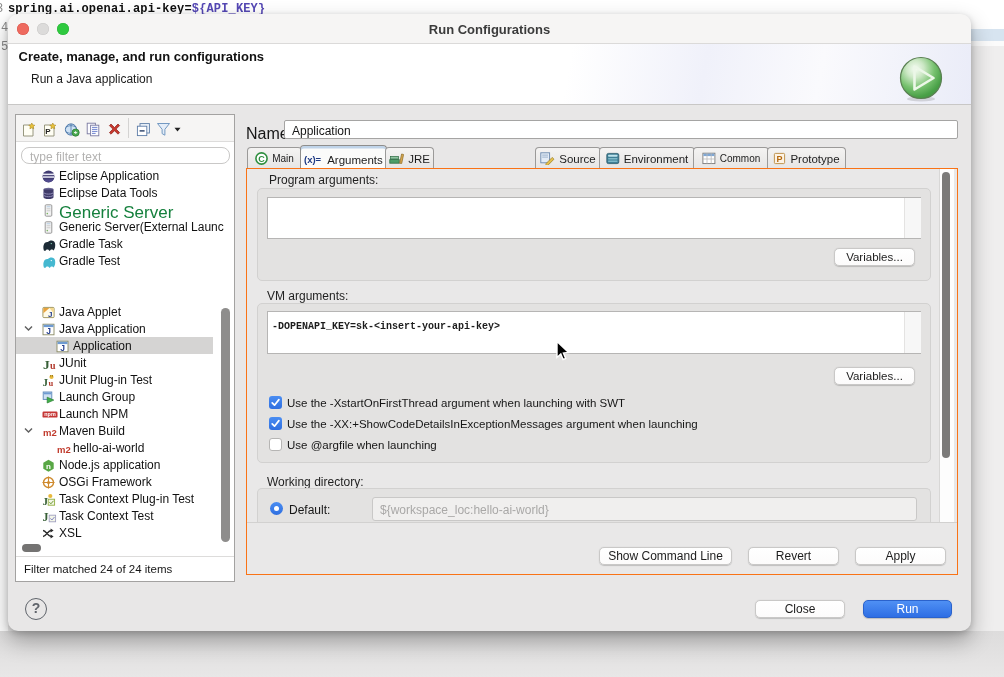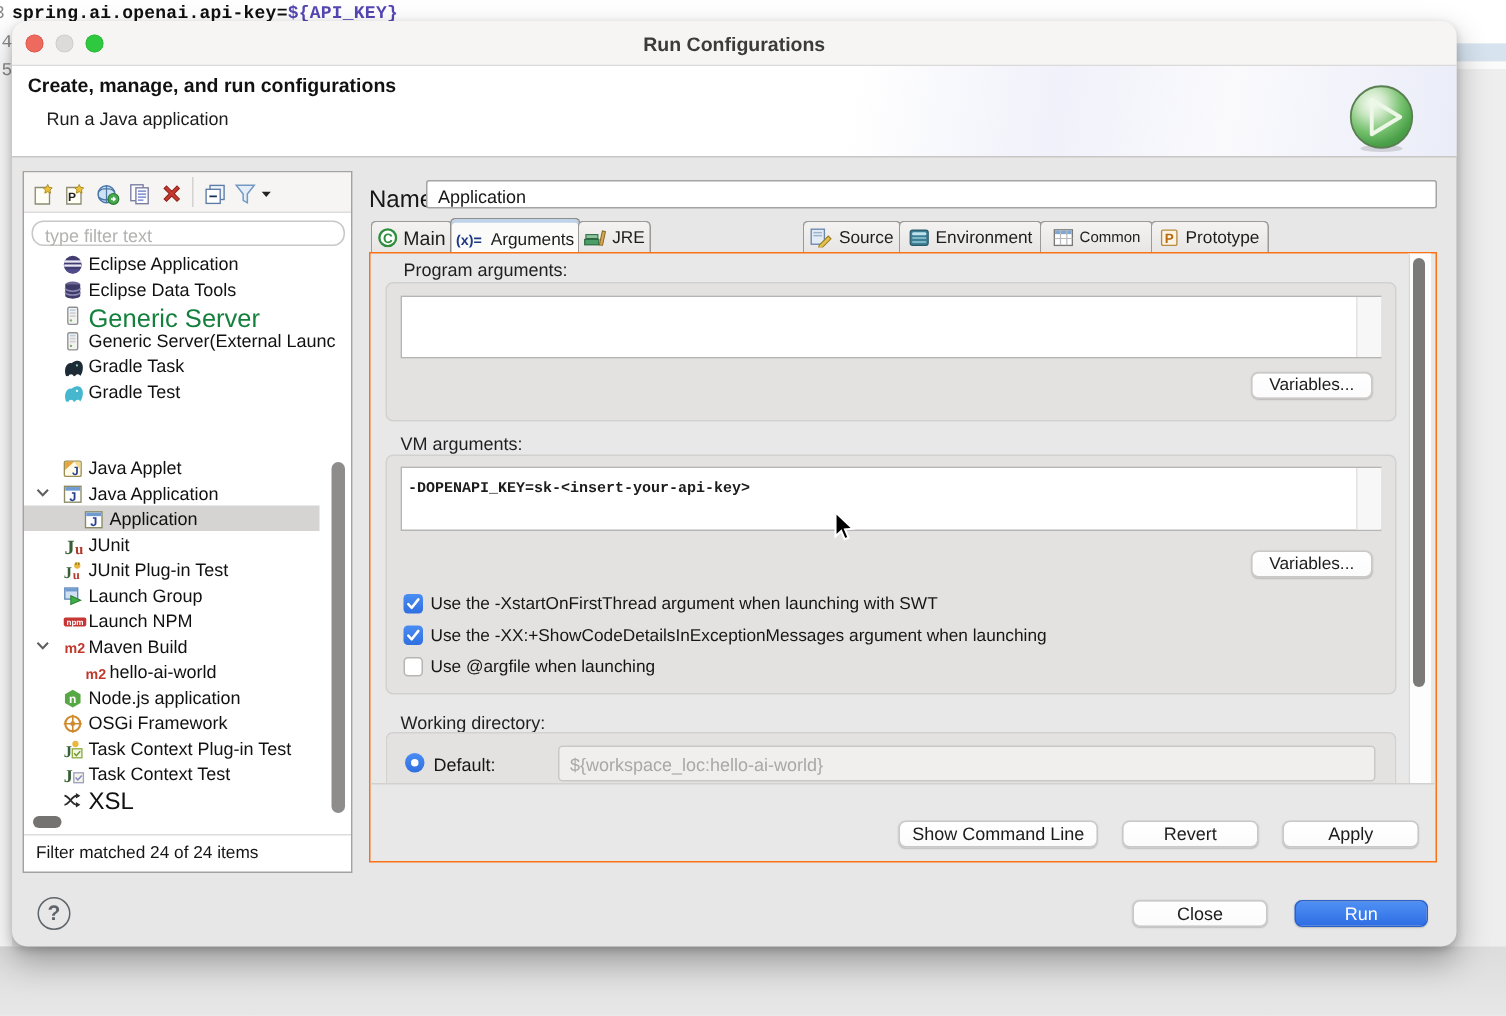--- a/index.html
+++ b/index.html
@@ -302,37 +302,37 @@
         </div>
         <div class="abs" style="left:43px;top:2px;font-size:12px;color:#111;white-space:nowrap;">Task Context Test</div>
       </div>
 <div class="abs" style="left:0;top:409px;width:213px;height:17px;">
         <div class="abs" style="left:26px;top:3px;">
           <svg width="13" height="13" viewBox="0 0 13 13">
             <path d="M1 3.5c3 0 5 6 8 6M1 9.5c3 0 5-6 8-6" fill="none" stroke="#2b2b2b" stroke-width="1.3"></path>
             <path d="M8.6 1.6l3 1.9-3 1.9zM8.6 7.6l3 1.9-3 1.9z" fill="#2b2b2b"></path>
           </svg>
         </div>
-        <div class="abs" style="left:43px;top:2px;font-size:16px;color:#111;white-space:nowrap;">XSL</div>
+        <div class="abs" style="left:43px;top:2px;font-size:12px;color:#111;white-space:nowrap;">XSL</div>
       </div>
 <div class="abs" style="left:205px;top:193px;width:9px;height:234px;background:#8e8d8c;border-radius:4.5px;"></div>
 <div class="abs" style="left:6px;top:429px;width:19px;height:8px;background:#747372;border-radius:4px;"></div>
 <div class="abs" style="left:0;top:441px;width:218px;height:1px;background:#dddcdb;"></div>
 <div class="abs" style="left:8px;top:448px;font-size:11.5px;color:#161616;white-space:nowrap;">Filter matched 24 of 24 items</div>
 </div>
 <div class="abs" style="left:238px;top:111px;font-size:16px;color:#161616;">Name:</div>
 <div class="abs" style="left:276px;top:106px;width:674px;height:19px;background:#fff;border:1px solid #a5a4a3;border-radius:2px;box-sizing:border-box;"></div>
 <div class="abs" style="left:284px;top:110px;font-size:12px;color:#161616;">Application</div>
 <div class="abs" style="left:239px;top:133px;width:53px;height:21px;background:linear-gradient(#f4f3f2,#e6e5e4);border:1px solid #9b9a99;border-bottom:none;border-radius:4px 4px 0 0;">
       <div style="display:flex;align-items:center;justify-content:center;height:100%;gap:4px;padding-top:0px;">
         <svg width="13" height="13" viewBox="0 0 13 13">
           <circle cx="6.5" cy="6.5" r="5.6" fill="#ffffff" stroke="#2f8f3f" stroke-width="1.6"></circle>
           <text x="6.5" y="10" font-family="Liberation Sans" font-size="9" font-weight="bold" fill="#2f8f3f" text-anchor="middle">C</text>
         </svg>
-        <span style="font-size:13px;color:#1d1d1d;">Main</span>
+        <span style="font-size:10px;color:#1d1d1d;">Main</span>
       </div>
     </div>
 <div class="abs" style="left:292px;top:131px;width:85px;height:23px;background:#fbfbfa;border:1px solid #8f8e8d;border-bottom:none;border-radius:4px 4px 0 0;box-shadow:inset 0 2.5px 0 #c0d4e9;">
       <div style="display:flex;align-items:center;justify-content:center;height:100%;gap:4px;padding-top:2px;">
         <svg width="19" height="11" viewBox="0 0 19 11">
           <text x="0" y="9" font-family="Liberation Sans" font-size="9.5" font-weight="bold" fill="#1d3984">(x)=</text>
         </svg>
         <span style="font-size:11.5px;color:#1d1d1d;">Arguments</span>
       </div>
     </div>

